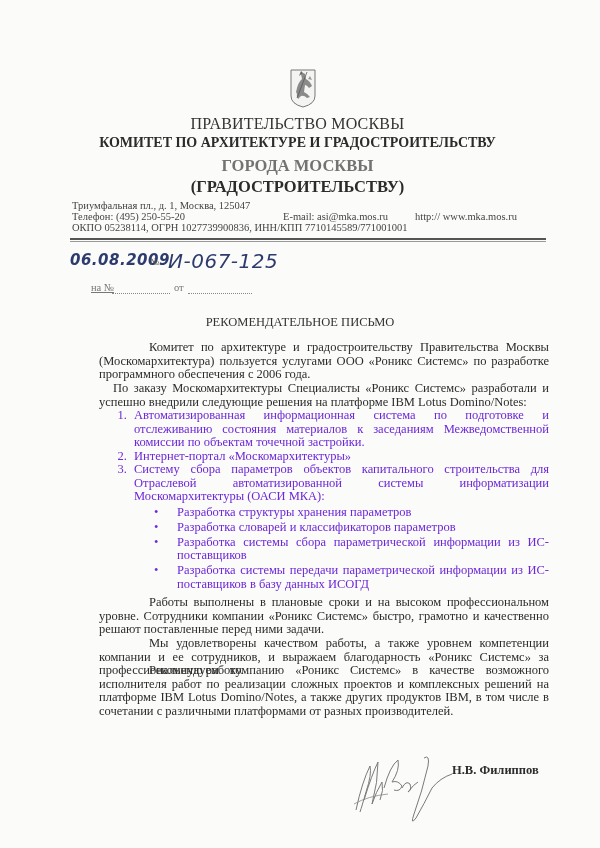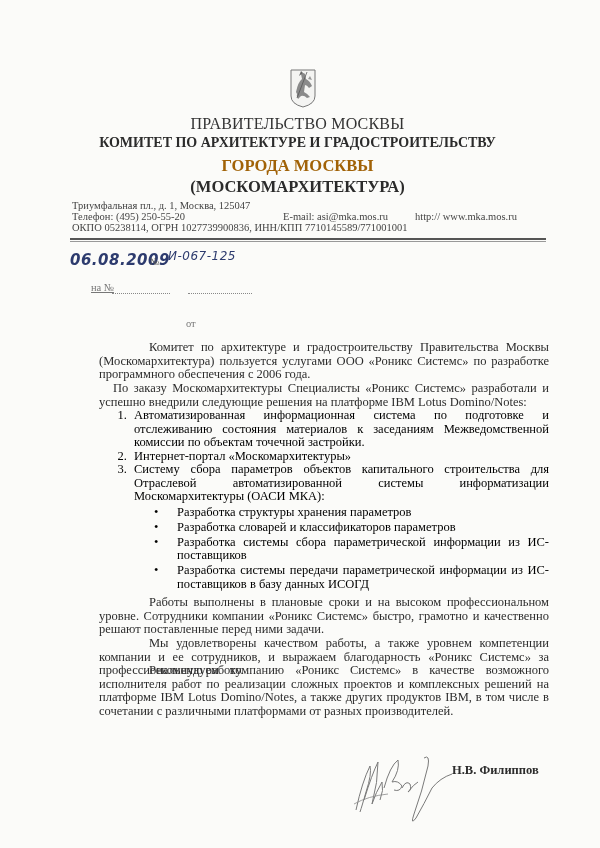--- a/index.html
+++ b/index.html
@@ -13,51 +13,51 @@
   .page { position: absolute; left: 0; top: 0; width: 600px; height: 848px; }
 
   .emblem {
     position: absolute; left: 288px; top: 52px; width: 30px; height: 56px;
   }
   .emblem svg { width: 30px; height: 56px; display: block; }
 
   .hdr { position: absolute; left: 0; width: 595px; text-align: center; }
   .hdr-gov { top: 115px; font-size: 16px; letter-spacing: 0.2px; color: #333; }
   .hdr-committee { top: 135px; font-size: 14px; font-weight: bold; color: #2b2b2b; }
-  .hdr-city { top: 156px; font-size: 16.5px; font-weight: bold; color: #a16207; }
+  .hdr-city { top: 156px; font-size: 16.5px; font-weight: bold; color: #737373; }
   .hdr-short { top: 177px; font-size: 16.5px; font-weight: bold; color: #2b2b2b; }
 
   .contact { position: absolute; font-size: 10.5px; color: #444; white-space: nowrap; }
   .c-addr { left: 72px; top: 200px; }
   .c-phone { left: 72px; top: 211px; }
   .c-email { left: 283px; top: 211px; }
   .c-web { left: 415px; top: 211px; }
   .c-codes { left: 72px; top: 222px; }
 
   .rule { position: absolute; left: 70px; top: 238px; width: 476px; height: 2px; background: #555; }
   .rule2 { position: absolute; left: 70px; top: 241px; width: 476px; height: 1px; background: #999; }
 
   .hand { position: absolute; font-family: "DejaVu Sans", sans-serif; font-style: italic; color: #2d3b6e; white-space: nowrap; }
   .hand-date { left: 70px; top: 251px; font-size: 15px; letter-spacing: 0.5px; font-weight: bold; }
   .num-label { position: absolute; left: 150px; top: 256px; font-size: 10px; color: #555; }
-  .hand-num { left: 168px; top: 249px; font-size: 12px; letter-spacing: 0.5px; }
+  .hand-num { left: 168px; top: 249px; font-size: 20px; letter-spacing: 0.5px; }
 
   .ref-line { position: absolute; top: 282px; font-size: 10.5px; color: #777; white-space: nowrap; }
   .ref-na { left: 91px; text-decoration: underline; }
   .ref-blank1 { position: absolute; left: 112px; top: 293px; width: 58px; border-bottom: 1px dotted #888; }
-  .ref-ot { left: 186px; margin-top: 36px; }
+  .ref-ot { left: 174px; }
   .ref-blank2 { position: absolute; left: 188px; top: 293px; width: 64px; border-bottom: 1px dotted #888; }
 
   .title { position: absolute; left: 0; width: 600px; top: 315px; text-align: center; font-size: 12.5px; color: #333; }
 
   .body { position: absolute; left: 99px; width: 450px; font-size: 12.5px; line-height: 13.5px; color: #2c2c2c; text-align: justify; }
   .body p { margin: 0; }
   .p1 { top: 341px; text-indent: 50px; }
   .p2 { top: 382px; text-indent: 14px; }
-  ol.list { position: absolute; left: 99px; top: 409px; width: 450px; margin: 0; padding: 0 0 0 31px; font-size: 12.5px; line-height: 13.5px; color: #000000; text-align: justify; box-sizing: border-box; }
+  ol.list { position: absolute; left: 99px; top: 409px; width: 450px; margin: 0; padding: 0 0 0 31px; font-size: 12.5px; line-height: 13.5px; color: #6d28d9; text-align: justify; box-sizing: border-box; }
   ol.list li { margin: 0; padding-left: 4px; }
   ol.list li.item3 { margin-top: 0; }
   ul.bullets { margin: 2px 0 0 0; padding: 0 0 0 41px; list-style: none; }
   ul.bullets li { position: relative; padding-left: 2px; margin-bottom: 1.5px; }
   ul.bullets li .dot { position: absolute; left: -21px; top: 0; }
 
   .p3 { top: 596px; text-indent: 50px; }
   .p4 { top: 637px; text-indent: 50px; }
   .p5 { top: 664px; text-indent: 50px; }
 
@@ -76,40 +76,41 @@
       <path d="M8 40 Q10 30 14 27 L13 22 Q15 20 17 22 L18 27 Q22 29 24 34 L21 36 Q19 33 17 33 L16 40 Q20 42 22 45 L19 46 Q16 43 13 44 L10 47 Q8 44 9 42 Z" fill="#8a8a8a"></path>
       <path d="M11 24 L15 21 L13 19 Z" fill="#666"></path>
       <path d="M22 24 L24 28 L20 27 Z" fill="#999"></path>
       <line x1="19" y1="20" x2="9" y2="46" stroke="#555" stroke-width="0.8"></line>
     </svg>
   </div>
 
   <div class="hdr hdr-gov">ПРАВИТЕЛЬСТВО МОСКВЫ</div>
   <div class="hdr hdr-committee">КОМИТЕТ ПО АРХИТЕКТУРЕ И ГРАДОСТРОИТЕЛЬСТВУ</div>
   <div class="hdr hdr-city">ГОРОДА МОСКВЫ</div>
-  <div class="hdr hdr-short">(МОСКОМАРХИТЕКТУРА)</div>
+  <div class="hdr hdr-short">(ГРАДОСТРОИТЕЛЬСТВУ)</div>
 
   <div class="contact c-addr">Триумфальная пл., д. 1, Москва, 125047</div>
   <div class="contact c-phone">Телефон: (495) 250-55-20</div>
   <div class="contact c-email">E-mail: asi@mka.mos.ru</div>
   <div class="contact c-web">http:// www.mka.mos.ru</div>
   <div class="contact c-codes">ОКПО 05238114, ОГРН 1027739900836, ИНН/КПП 7710145589/771001001</div>
 
   <div class="rule"></div>
   <div class="rule2"></div>
 
   <div class="hand hand-date">06.08.2009</div>
   <div class="num-label">№</div>
   <div class="hand hand-num">И-067-125</div>
 
   <div class="ref-line ref-na">на №</div>
   <div class="ref-blank1"></div>
   <div class="ref-line ref-ot">от</div>
   <div class="ref-blank2"></div>
 
+  <div class="title">РЕКОМЕНДАТЕЛЬНОЕ ПИСЬМО</div>
 
   <div class="body p1">
     <p>Комитет по архитектуре и градостроительству Правительства Москвы (Москомархитектура) пользуется услугами ООО «Роникс Системс» по разработке программного обеспечения с 2006 года.</p>
   </div>
   <div class="body p2">
     <p>По заказу Москомархитектуры Специалисты «Роникс Системс» разработали и успешно внедрили следующие решения на платформе IBM Lotus Domino/Notes:</p>
   </div>
 
   <ol class="list">
     <li><span>Автоматизированная информационная система по подготовке и отслеживанию состояния материалов к заседаниям Межведомственной комиссии по объектам точечной застройки.</span></li>

